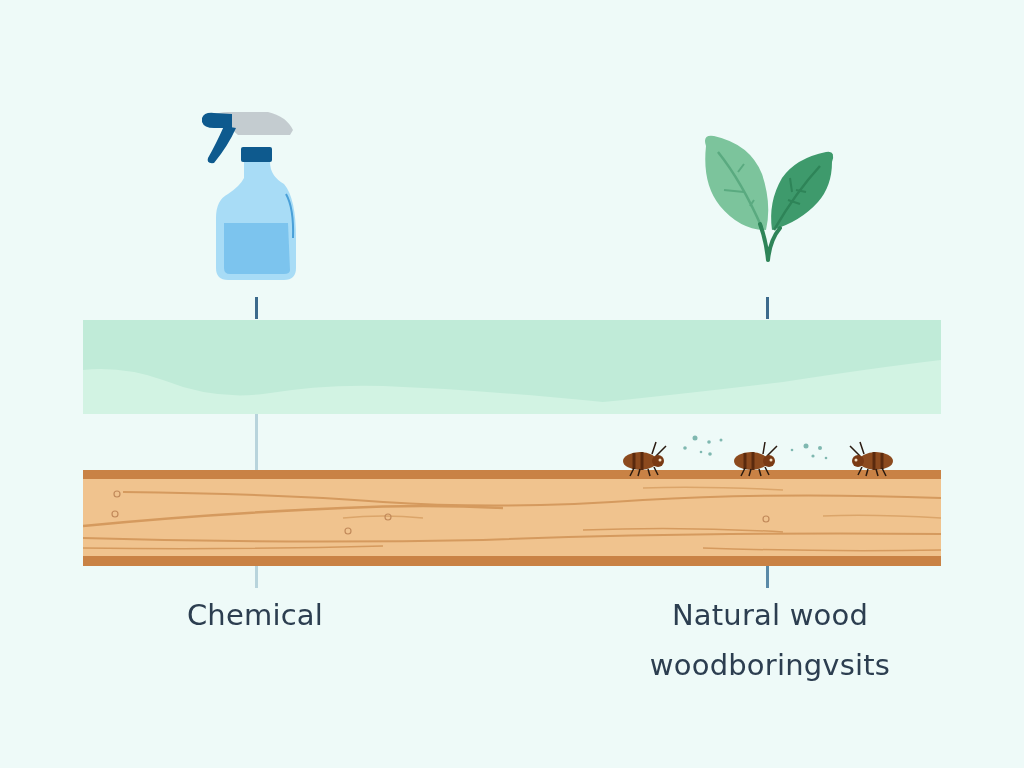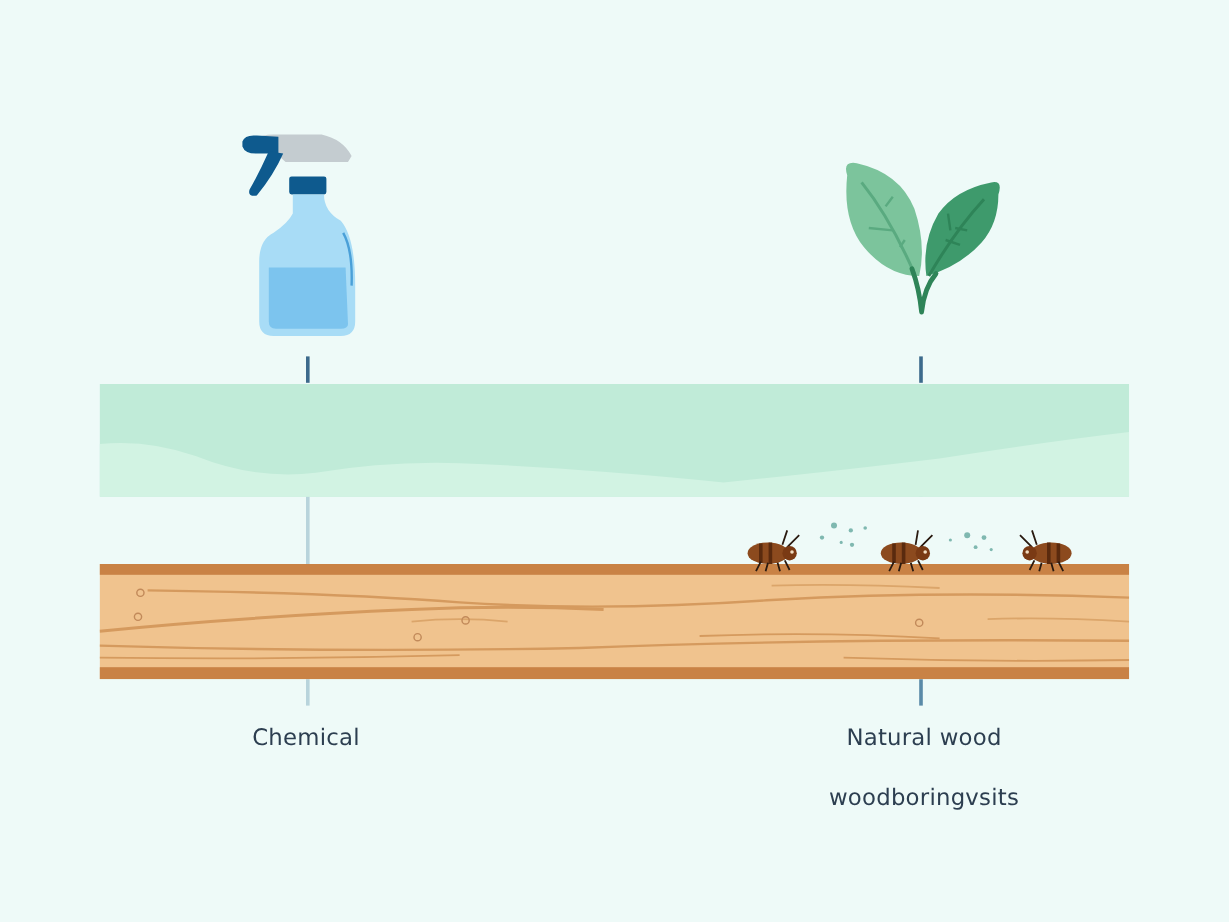--- a/index.html
+++ b/index.html
@@ -11,21 +11,21 @@
     .abs { position:absolute; }
     .icon svg { display:block; }
     .connector { position:absolute; width:3px; }
     .connector.top { background:#3c6a8c; }
     .connector.faint { background:#b8d4dc; }
     .connector.mid { background:#c9e6e4; }
     .connector.bottom { background:#5a8aa8; }
     .barrier { left:83px; top:320px; width:858px; height:94px; }
     .plank { left:83px; top:470px; width:858px; height:96px; }
     .label {
-      position:absolute; color:#2c3e50; font-size:19px; font-weight:500;
+      position:absolute; color:#2c3e50; font-size:29px; font-weight:500;
       letter-spacing:0.2px; line-height:34px; text-align:center;
     }
   </style>
 </head>
 <body>
 
 <div class="abs icon" style="left:198px;top:108px;">
   <svg width="100" height="175" viewBox="0 0 100 175">
 
     <path d="M14 8 Q20 4 30 4 L70 4 Q88 8 95 22 L92 27 L40 27 L32 20 Z" fill="#c4ccd0"></path>

